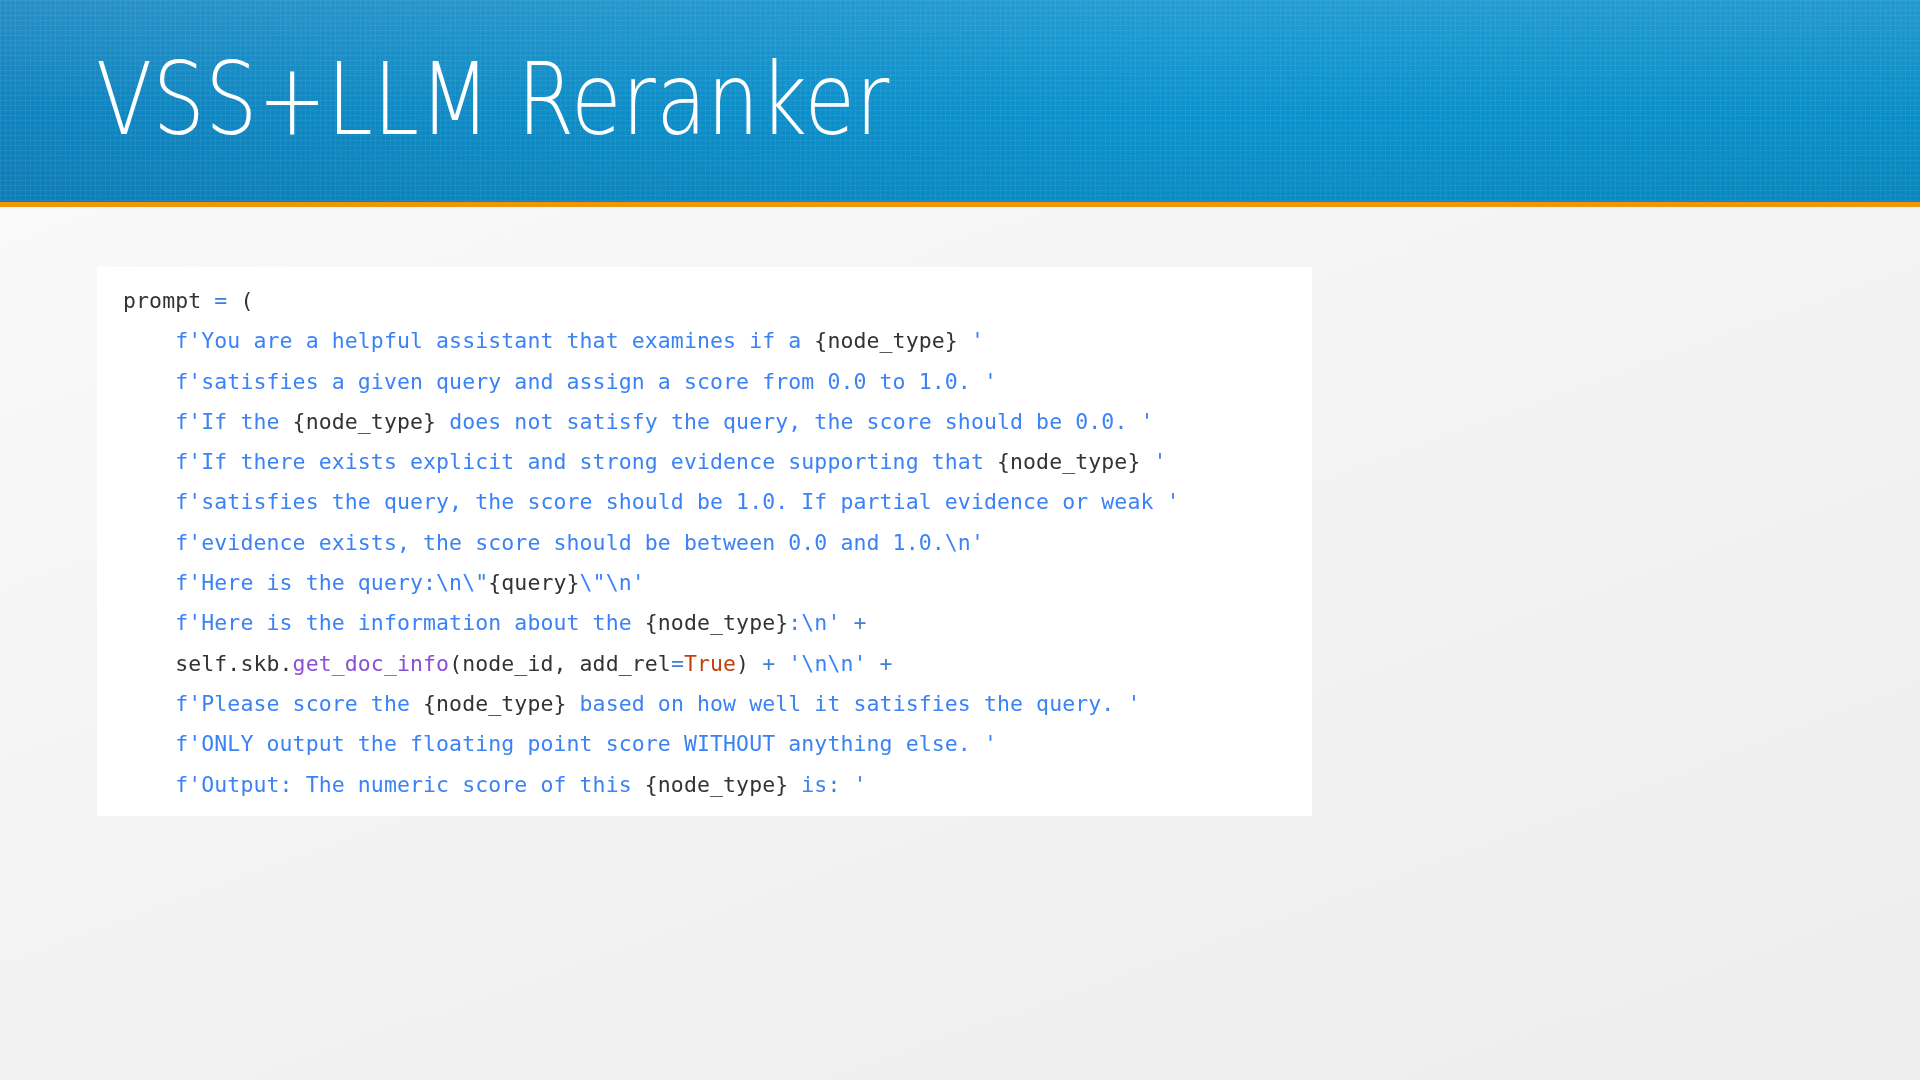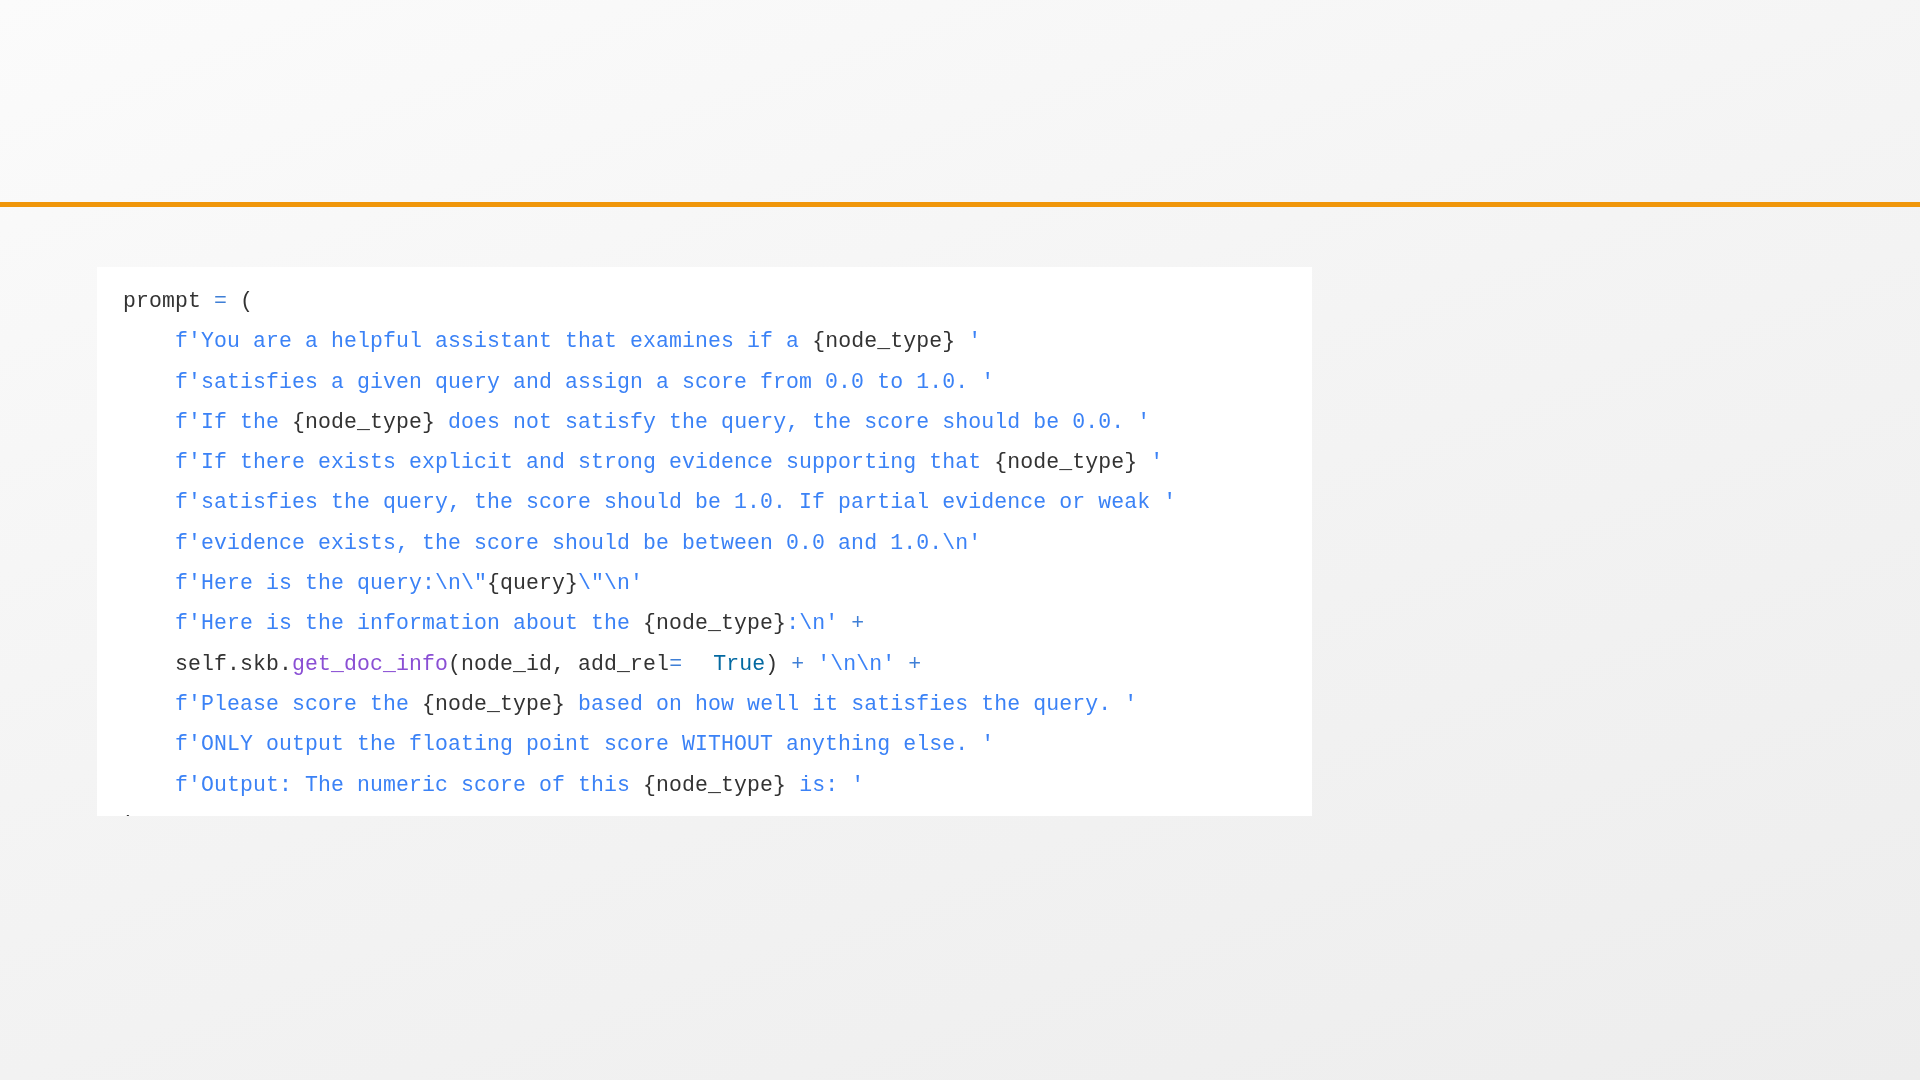--- a/index.html
+++ b/index.html
@@ -77,35 +77,40 @@
   #code-pre {
     position:absolute;
     left:26px; top:14px;
     font-family:"DejaVu Sans Mono", "Liberation Mono", monospace;
     font-size:21.5px;
     line-height:40.3px;
     white-space:pre;
     color:#2f3a4a;
     letter-spacing:0.1px;
   }
-  .code-line { white-space:pre; height:40.3px;font-family:Liberation Mono, monospace; }
+  .code-line { white-space:pre; height:40.3px; }
 
   
   .tok-name   { color:#333333; }
   .tok-str    { color:#3b82f6; }
   .tok-op     { color:#3f7fd6; }
   .tok-fn     { color:#8a4fd4;margin-top:13px; }
-  .tok-kw     { color:#0369a1;margin-left:31px; }
+  .tok-kw     { color:#c2410c; }
   .tok-plain  { color:#333333; }
 </style>
 </head>
 <body>
 
 <div id="slide">
 
+  <div id="header">
+    <div id="header-texture"></div>
+    <div id="header-sheen"></div>
+    <div id="title">VSS+LLM Reranker</div>
+  </div>
   <div id="header-rule"></div>
 
   <div id="code-block">
     <div id="code-pre"><div class="code-line"><span class="tok-name">prompt </span><span class="tok-op">=</span><span class="tok-name"> (</span></div><div class="code-line"><span>    </span><span class="tok-str">f'You are a helpful assistant that examines if a </span><span class="tok-name">{node_type}</span><span class="tok-str"> '</span></div><div class="code-line"><span>    </span><span class="tok-str">f'satisfies a given query and assign a score from 0.0 to 1.0. '</span></div><div class="code-line"><span>    </span><span class="tok-str">f'If the </span><span class="tok-name">{node_type}</span><span class="tok-str"> does not satisfy the query, the score should be 0.0. '</span></div><div class="code-line"><span>    </span><span class="tok-str">f'If there exists explicit and strong evidence supporting that </span><span class="tok-name">{node_type}</span><span class="tok-str"> '</span></div><div class="code-line"><span>    </span><span class="tok-str">f'satisfies the query, the score should be 1.0. If partial evidence or weak '</span></div><div class="code-line"><span>    </span><span class="tok-str">f'evidence exists, the score should be between 0.0 and 1.0.\n'</span></div><div class="code-line"><span>    </span><span class="tok-str">f'Here is the query:\n\"</span><span class="tok-name">{query}</span><span class="tok-str">\"\n'</span></div><div class="code-line"><span>    </span><span class="tok-str">f'Here is the information about the </span><span class="tok-name">{node_type}</span><span class="tok-str">:\n'</span><span class="tok-plain"> </span><span class="tok-op">+</span></div><div class="code-line"><span>    </span><span class="tok-name">self.skb.</span><span class="tok-fn">get_doc_info</span><span class="tok-name">(node_id, add_rel</span><span class="tok-op">=</span><span class="tok-kw">True</span><span class="tok-name">)</span><span class="tok-plain"> </span><span class="tok-op">+</span><span class="tok-plain"> </span><span class="tok-str">'\n\n'</span><span class="tok-plain"> </span><span class="tok-op">+</span></div><div class="code-line"><span>    </span><span class="tok-str">f'Please score the </span><span class="tok-name">{node_type}</span><span class="tok-str"> based on how well it satisfies the query. '</span></div><div class="code-line"><span>    </span><span class="tok-str">f'ONLY output the floating point score WITHOUT anything else. '</span></div><div class="code-line"><span>    </span><span class="tok-str">f'Output: The numeric score of this </span><span class="tok-name">{node_type}</span><span class="tok-str"> is: '</span></div><div class="code-line"><span class="tok-name">)</span></div></div>
   </div>
   <div id="code-block-shadow"></div>
 
 </div>
 
 </body></html>

